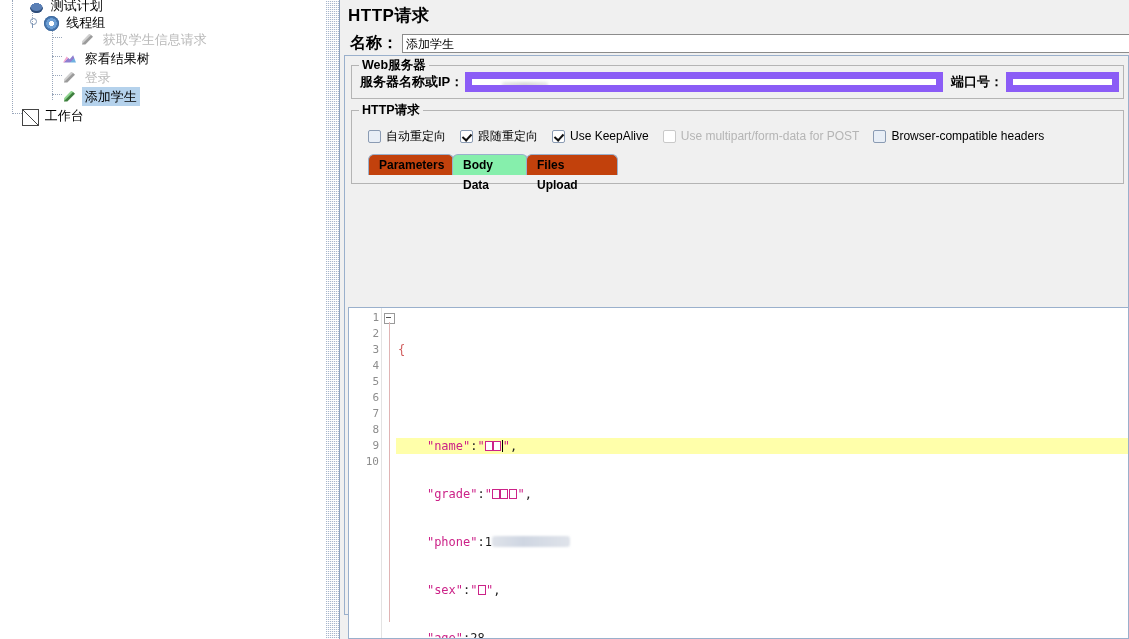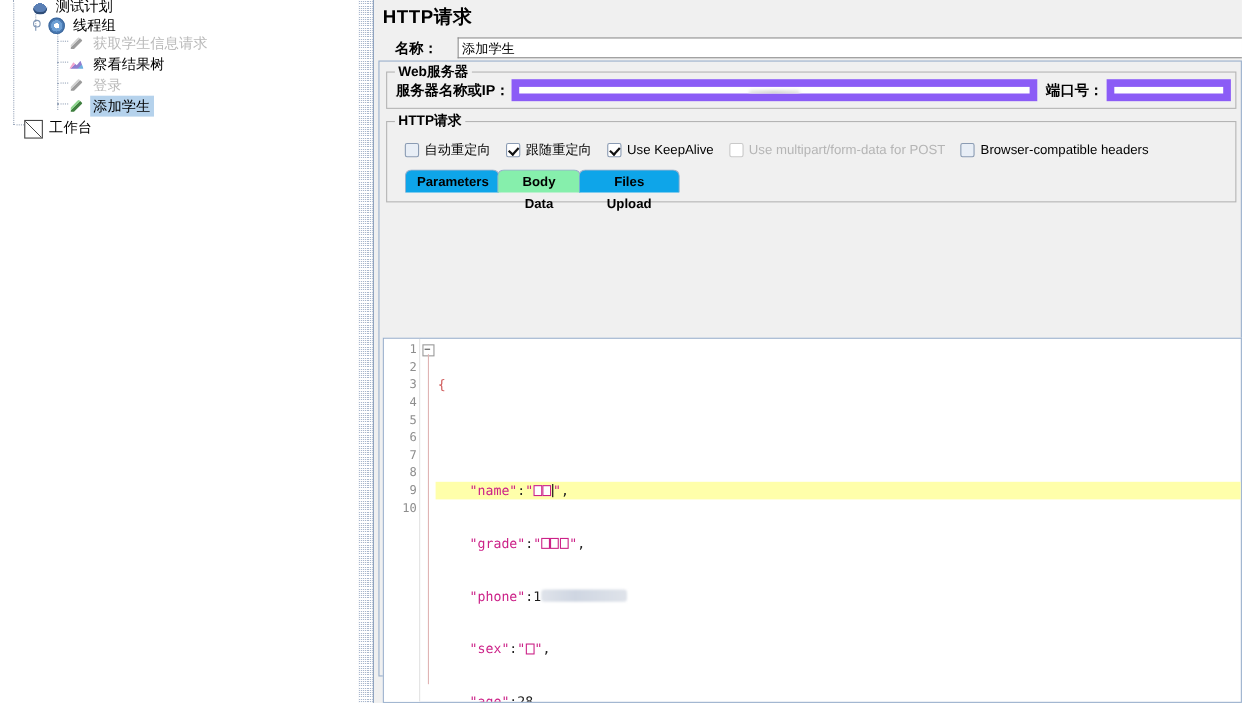--- a/index.html
+++ b/index.html
@@ -50,36 +50,36 @@
        repeating-linear-gradient(0deg,#fff 0 1px,transparent 1px 2px),
        repeating-linear-gradient(90deg,#a9b7cc 0 1px,#f2f4f8 1px 2px);
      background-color:#eef1f6;border-right:1px solid #fff;}
 
   
   .right{position:absolute;left:339px;top:0;width:790px;height:639px;background:#f0f0f0;
          border-left:1px solid #8fa3bf;box-sizing:border-box;}
   .title{font-size:17px;font-weight:bold;padding:4px 0 6px 8px;color:#000;letter-spacing:.5px;}
 
   .fldrow{display:flex;align-items:center;height:21px;margin:0 0 2px 4px;}
-  .fldrow .lab{font-weight:bold;font-size:13px;width:54px;text-align:right;padding-right:18px;white-space:nowrap;}
+  .fldrow .lab{font-weight:bold;font-size:16px;width:54px;text-align:right;padding-right:4px;white-space:nowrap;}
   .tinput{flex:1;height:19px;background:#fff;border:1px solid #8c8c8c;border-right:none;
           box-sizing:border-box;padding:1px 3px;font-size:12px;line-height:17px;color:#000;
           font-family:"Liberation Sans",sans-serif;overflow:hidden;white-space:nowrap;}
 
   
   .tabbar{position:relative;margin:4px 0 0 8px;height:21px;}
   .tab{position:absolute;top:0;height:20px;line-height:19px;padding:0 11px;font-size:12px;font-weight:bold;
        border:1px solid #9ab0cc;border-bottom:none;border-radius:5px 5px 0 0;background:#e8e8e8;
        box-sizing:border-box;color:#222;}
   .tab.active{background:#cfe0f2;}
   .tabpane{border:1px solid #9ab0cc;background:#f0f0f0;margin-left:4px;margin-right:0;
            position:relative;top:-1px;min-height:20px;}
 
   
-  .group{border:1px solid #b4b4b4;margin:7px 4px 0 6px;padding:6px 4px 6px 4px;position:relative;text-align:center;}
+  .group{border:1px solid #b4b4b4;margin:7px 4px 0 6px;padding:6px 4px 6px 4px;position:relative;}
   .group>.gtitle{position:absolute;top:-9px;left:7px;background:#f0f0f0;padding:0 3px;
                  font-size:12.5px;font-weight:bold;color:#000;}
   .line{display:flex;align-items:center;height:24px;}
   .lab-b{font-weight:bold;font-size:13px;white-space:nowrap;}
   .box{background:#fff;border:7px solid #8b5cf6;height:20px;box-sizing:border-box;
        padding:1px 16px;font-size:12px;line-height:16px;color:#000;overflow:hidden;white-space:nowrap;}
   .combo{display:flex;height:22px;border:1px solid #8c8c8c;box-sizing:border-box;background:#fff;}
   .combo .cv{flex:1;background:#e8e8e8;padding:2px 4px;font-size:12px;line-height:16px;color:#000;overflow:hidden;}
   .combo .cv.white{background:#fff;}
   .combo .carrow{width:22px;background:linear-gradient(#f3f3f3,#d8d8d8);border-left:1px solid #9a9a9a;
@@ -94,21 +94,21 @@
         position:relative;border-radius:2px;}
   .cbox.checked:after{content:"";position:absolute;left:3px;top:1px;width:4px;height:7px;
         border:solid #111;border-width:0 2px 2px 0;transform:rotate(42deg);}
   .cb.dim{color:#b5b5b5;}
   .cb.dim .cbox{border-color:#c9c9c9;}
   .cb.light .cbox{background:#e8eef6;}
 
   
   .itabbar{position:relative;height:22px;margin:9px 0 0 12px;}
   .itab{position:absolute;top:0;height:21px;line-height:20px;padding:0 10px;font-size:12px;font-weight:bold;
-        border:1px solid #9ab0cc;border-bottom:none;border-radius:6px 6px 0 0;background:#0ea5e9;box-sizing:border-box;}
+        border:1px solid #9ab0cc;border-bottom:none;border-radius:6px 6px 0 0;background:#c2410c;box-sizing:border-box;}
   .itab.active{background:#86efac;}
 
   
   .editor{position:absolute;left:348px;top:307px;right:0;bottom:0;background:#fff;
           border:1px solid #9ab0cc;box-sizing:border-box;display:flex;overflow:hidden;}
   .gutter{width:30px;background:#fff;border-right:1px solid #e3e3e3;text-align:right;
           padding:2px 2px 0 0;font-family:"DejaVu Sans Mono","Liberation Mono",monospace;
           font-size:11px;color:#8d8d8d;line-height:16px;flex:none;}
   .foldcol{width:14px;flex:none;position:relative;padding-top:2px;}
   .fold{width:9px;height:9px;border:1px solid #9a9a9a;background:#fff;margin:3px auto 0;position:relative;}
@@ -154,21 +154,21 @@
 
       <div class="trow" style="position:absolute;left:26px;top:12px;">
         <span style="display:inline-block;vertical-align:middle;width:14px;height:14px;position:relative;">
           <span style="position:absolute;left:4px;top:2px;width:5px;height:5px;border-radius:50%;border:1px solid #7f96b5;"></span>
           <span style="position:absolute;left:6px;top:7px;width:1px;height:5px;background:#7f96b5;"></span>
         </span>
         <span class="ico"><span class="ic-gear" style="display:block;margin:1px auto;"></span></span>
         <span class="lbl">线程组</span>
       </div>
 
-      <div class="trow disabled" style="position:absolute;left:62px;top:29px;">
+      <div class="trow disabled" style="position:absolute;left:80px;top:29px;">
         <span class="ico ic-pipette"></span>
         <span class="lbl">获取学生信息请求</span>
       </div>
 
       <div class="trow" style="position:absolute;left:62px;top:48px;">
         <span class="ico ic-tree-res"></span>
         <span class="lbl">察看结果树</span>
       </div>
 
       <div class="trow disabled" style="position:absolute;left:62px;top:67px;">

